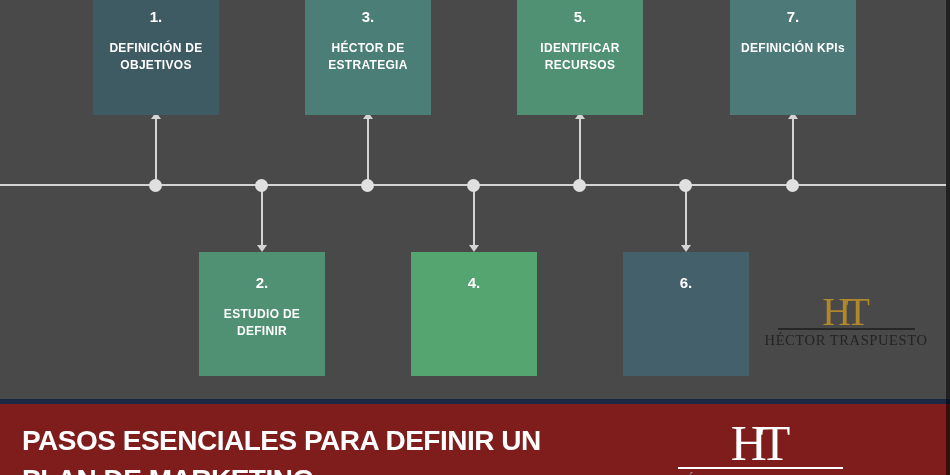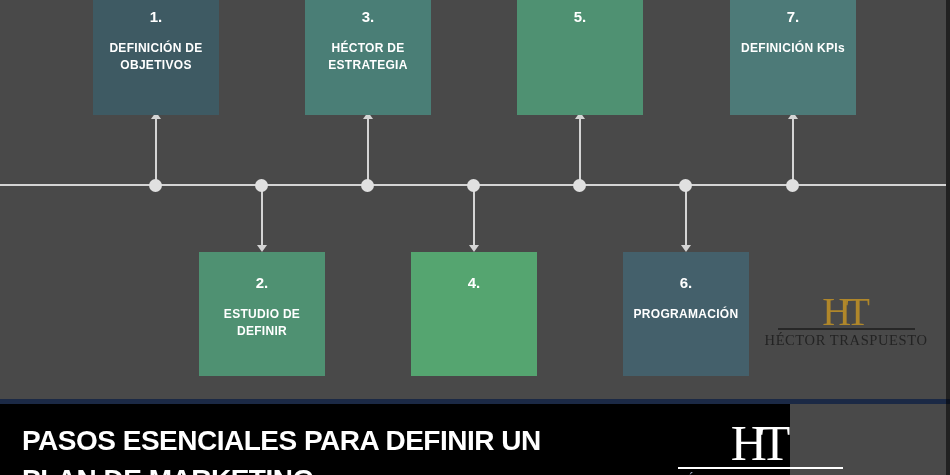--- a/index.html
+++ b/index.html
@@ -107,22 +107,22 @@
   
   .footer-border {
     position: absolute;
     left: 0; top: 399px;
     width: 950px; height: 5px;
     background: #1b2945;
   }
   .footer {
     position: absolute;
     left: 0; top: 404px;
-    width: 790px; height: 71px;
-    background: #000000;
+    width: 950px; height: 71px;
+    background: #7f1d1d;
   }
   .footer-title {
     position: absolute;
     left: 22px; top: 17px;
     color: #ffffff;
     font-size: 28px;
     font-weight: 700;
     letter-spacing: -0.5px;
     line-height: 39px;
   }
@@ -200,24 +200,24 @@
   </div>
   <div class="step-box top" style="left: 305px; background: rgb(74, 126, 118);">
     <div class="step-number">3.</div>
     <div class="step-label">HÉCTOR DE ESTRATEGIA</div>
   </div>
   <div class="step-box bottom" style="left: 411px; background: rgb(85, 165, 112);">
     <div class="step-number">4.</div>
   </div>
   <div class="step-box top" style="left: 517px; background: rgb(79, 145, 114);">
     <div class="step-number">5.</div>
+    <div class="step-label">IDENTIFICAR RECURSOS</div>
   </div>
   <div class="step-box bottom" style="left: 623px; background: rgb(68, 96, 107);">
     <div class="step-number">6.</div>
-    <div class="step-label">PROGRAMACIÓN</div>
   </div>
   <div class="step-box top" style="left: 730px; background: rgb(77, 122, 120);">
     <div class="step-number">7.</div>
     <div class="step-label">DEFINICIÓN KPIs</div>
   </div>
 
   <div class="watermark">
     <div class="monogram"><span>H</span><span class="t-letter">T</span></div>
     <div class="rule"></div>
     <div class="brand-name">HÉCTOR TRASPUESTO</div>

